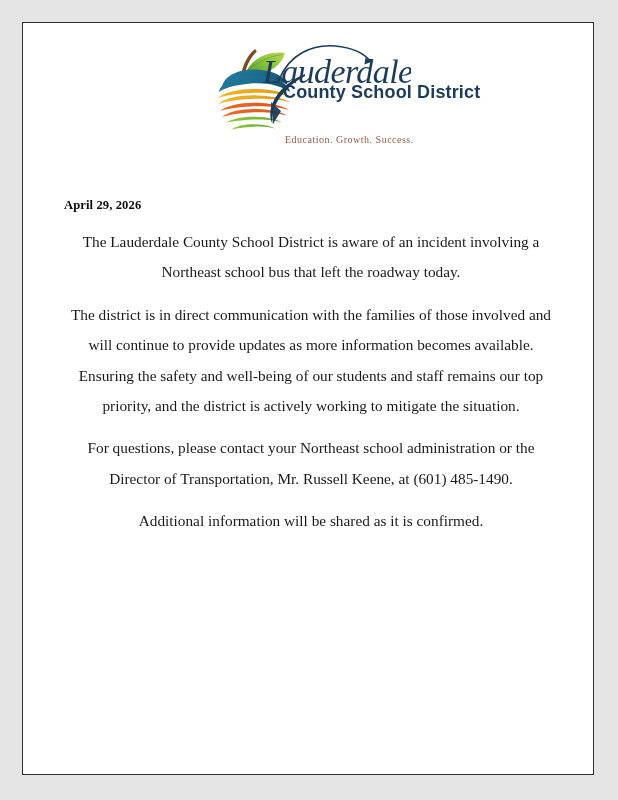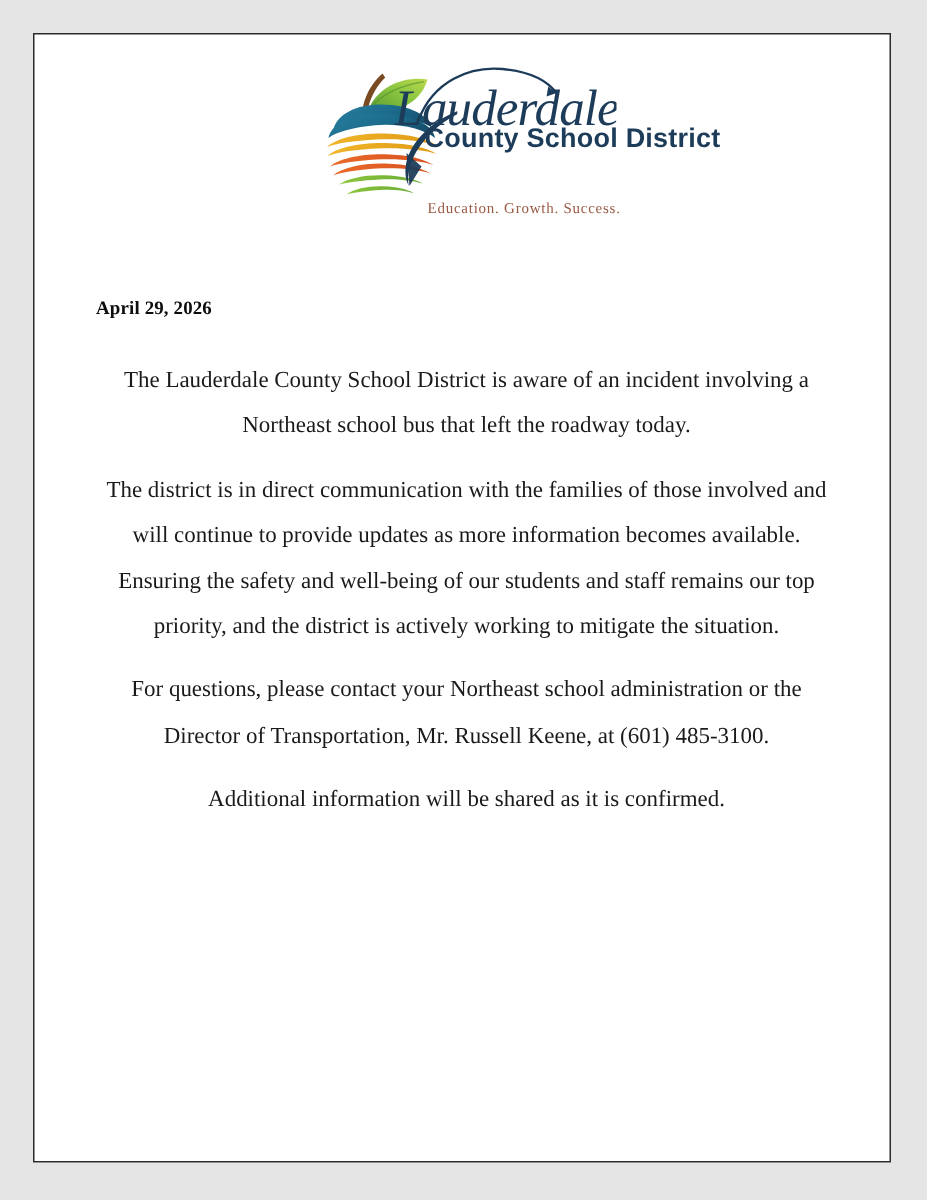--- a/index.html
+++ b/index.html
@@ -104,21 +104,21 @@
   }
 
   .release-line {
     font-size: 12.6px;
     font-weight: 700;
     color: #0d0d0d;
     line-height: 19px;
     letter-spacing: 0.1px;
   }
   #release-date {
-    margin-bottom: 24px;
+    margin-bottom: 12px;
   }
   #headline {
     font-size: 12.8px;
     font-weight: 700;
     color: #0d0d0d;
     line-height: 19px;
     margin-bottom: 22px;
     letter-spacing: 0.05px;
   }
   .body-par {
@@ -209,19 +209,19 @@
 
 
     <div class="release-line" id="release-date">April 29, 2026</div>
 
 
     <p class="body-par">The Lauderdale County School District is aware of an incident involving a Northeast school bus that left the roadway today.</p>
 
 
     <p class="body-par">The district is in direct communication with the families of those involved and will continue to provide updates as more information becomes available. Ensuring the safety and well-being of our students and staff remains our top priority, and the district is actively working to mitigate the situation.</p>
 
-    <p class="body-par">For questions, please contact your Northeast school administration or the Director of Transportation, Mr. Russell Keene, at (601) 485-3100.</p>
+    <p class="body-par">For questions, please contact your Northeast school administration or the Director of Transportation, Mr. Russell Keene, at (601) 485-1490.</p>
 
     <p class="body-par">Additional information will be shared as it is confirmed.</p>
 
   </div>
 
 </div>
 
 </body></html>

